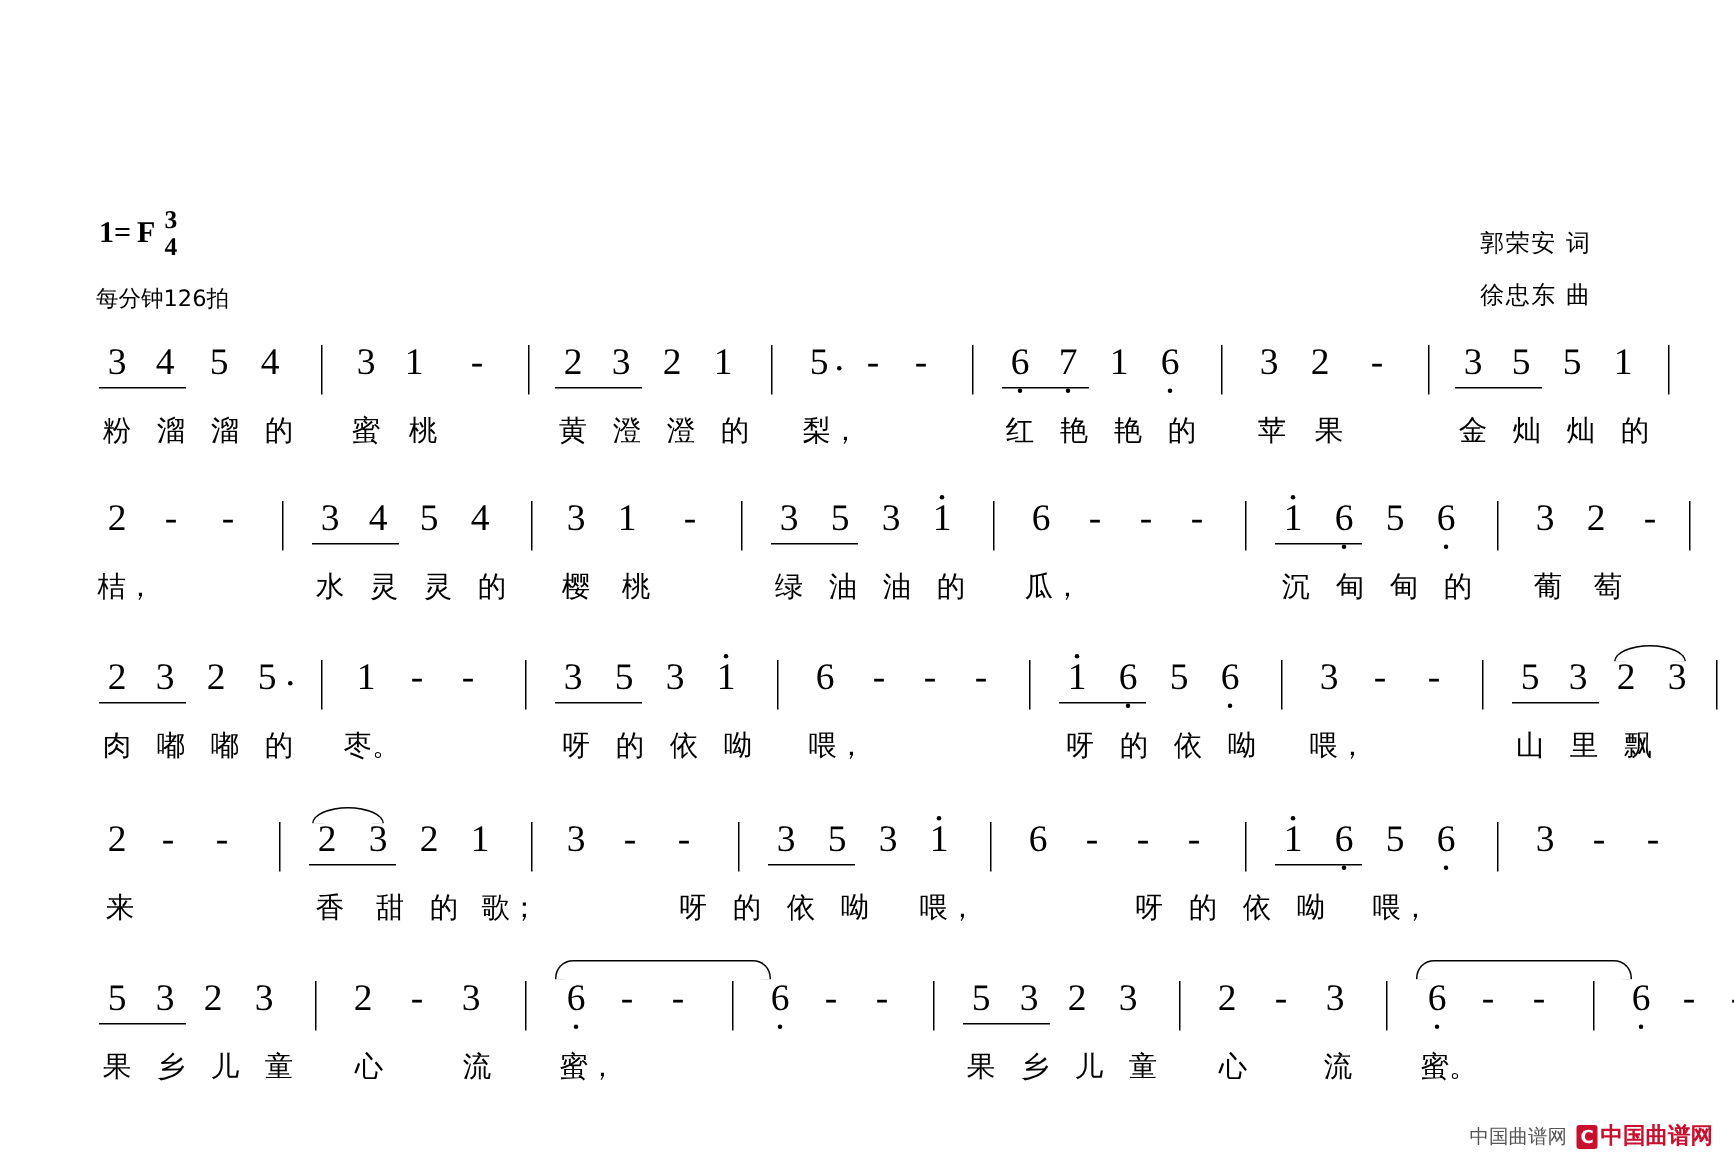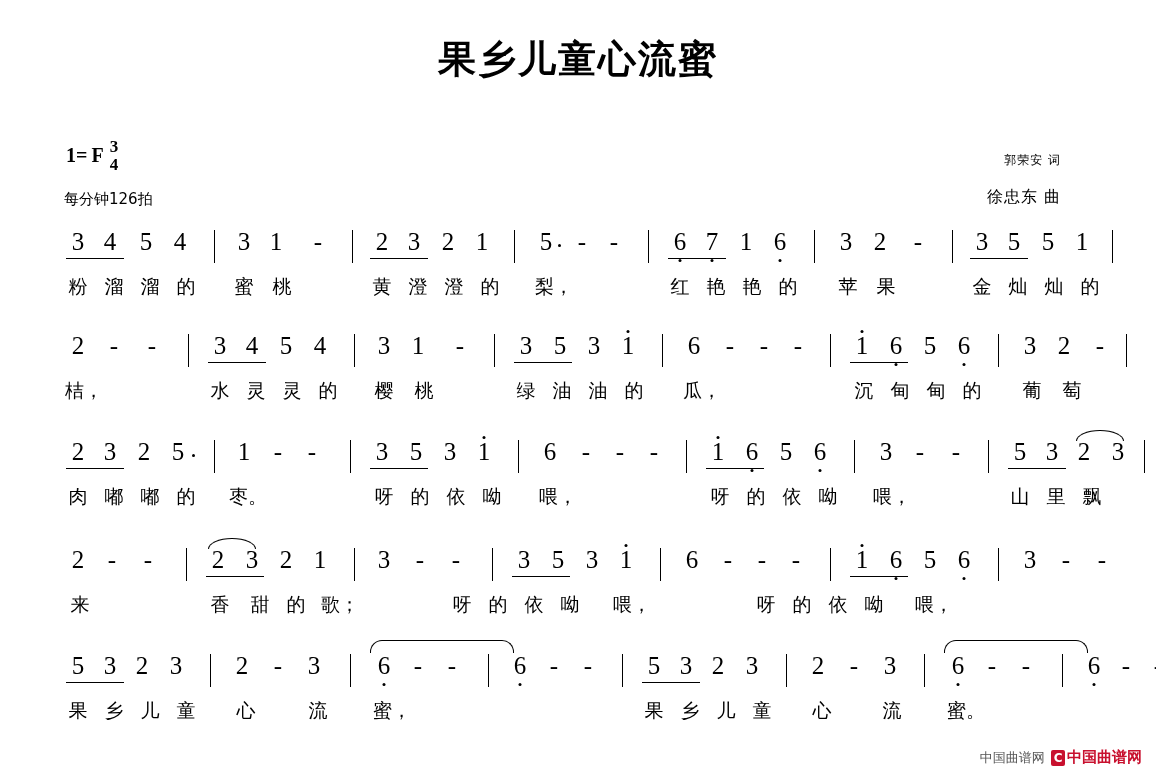--- a/index.html
+++ b/index.html
@@ -58,21 +58,21 @@
     position: absolute;
     left: 64px;
     top: 190px;
     font-size: 15px;
     font-family: "DejaVu Sans", sans-serif;
   }
   .credit-lyric {
     position: absolute;
     right: 95px;
     top: 152px;
-    font-size: 12px;
+    font-size: 16px;
     font-family: "DejaVu Sans", sans-serif;
     letter-spacing: 1px;
   }
   .credit-music {
     position: absolute;
     right: 95px;
     top: 187px;
     font-size: 16px;
     font-family: "DejaVu Sans", sans-serif;
     letter-spacing: 1px;
@@ -196,21 +196,20 @@
     margin-right: 2px;
     letter-spacing: -0.5px;
   }
   .sitename { color: #c8102e; font-weight: bold; font-size: 15px; }
 </style>
 </head>
 <body>
 
 <div class="sheet">
 
-  <div class="title">果乡儿童心流蜜</div>
 
   <div class="keysig">
     <span>1=</span>
     <span style="margin-left:4px">F</span>
     <span class="frac">
       <span class="num">3</span>
       <span class="den">4</span>
     </span>
   </div>
 

